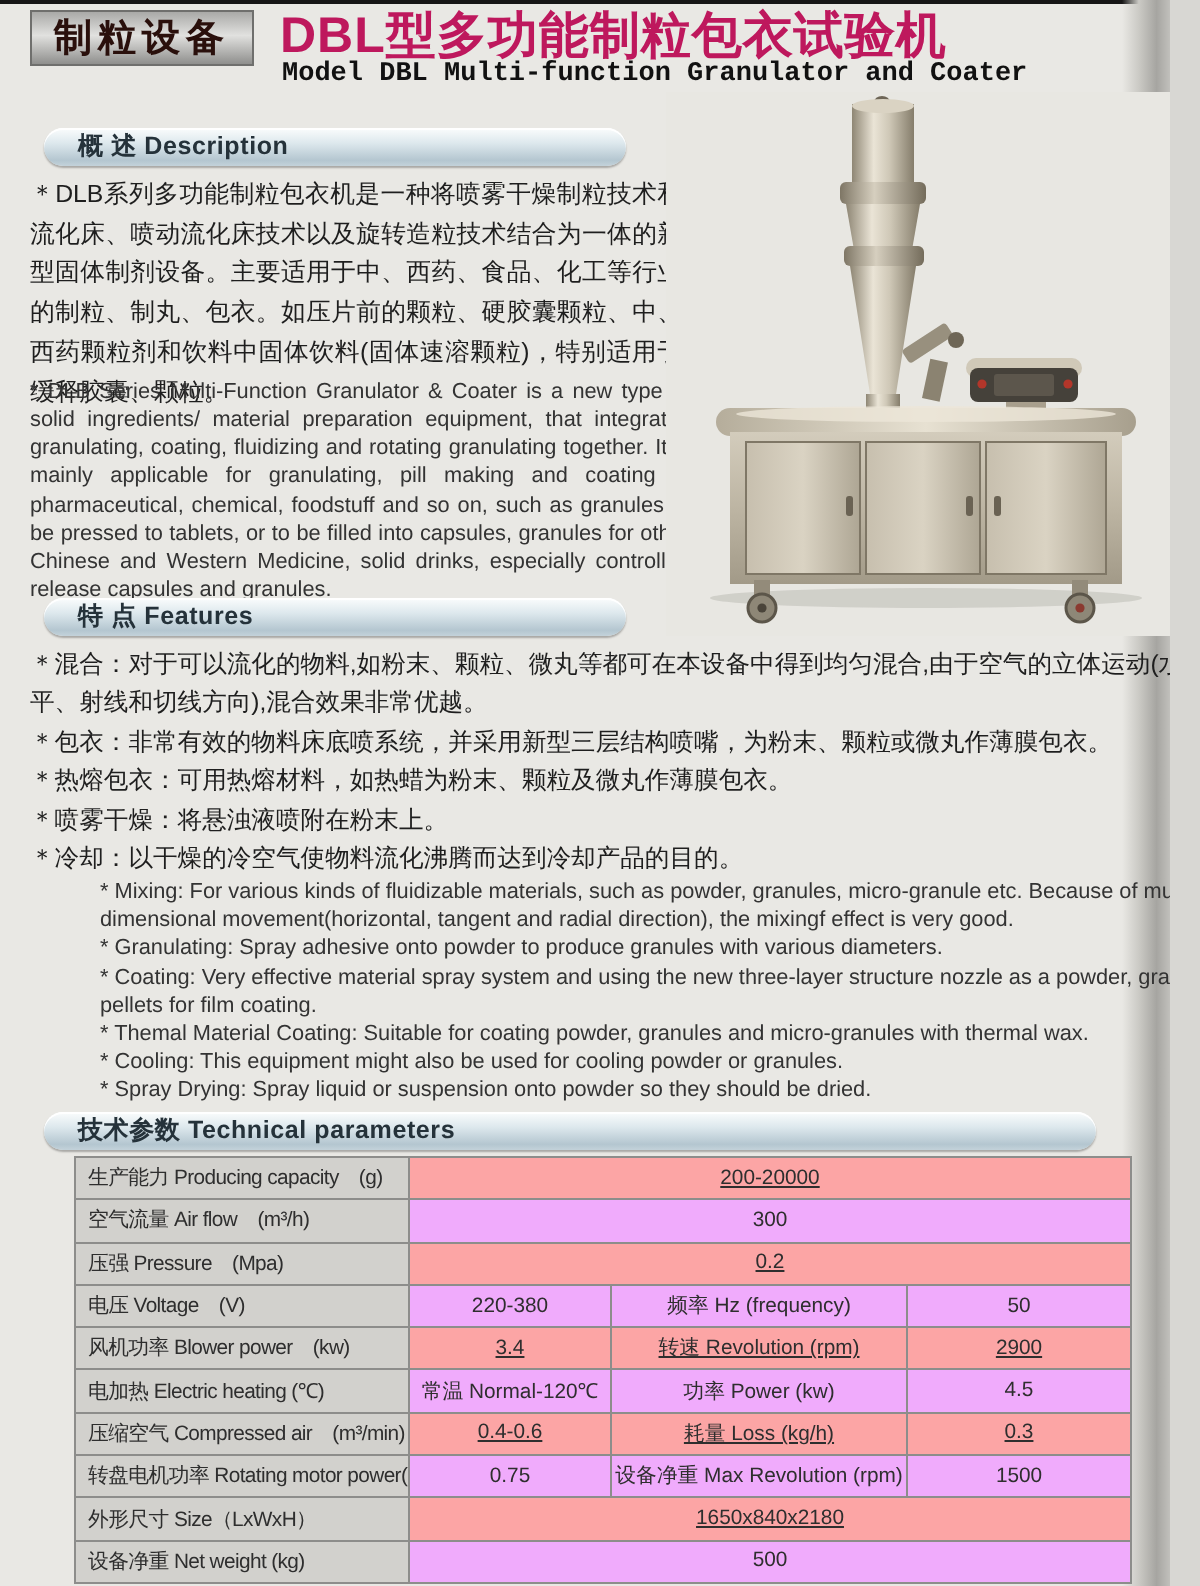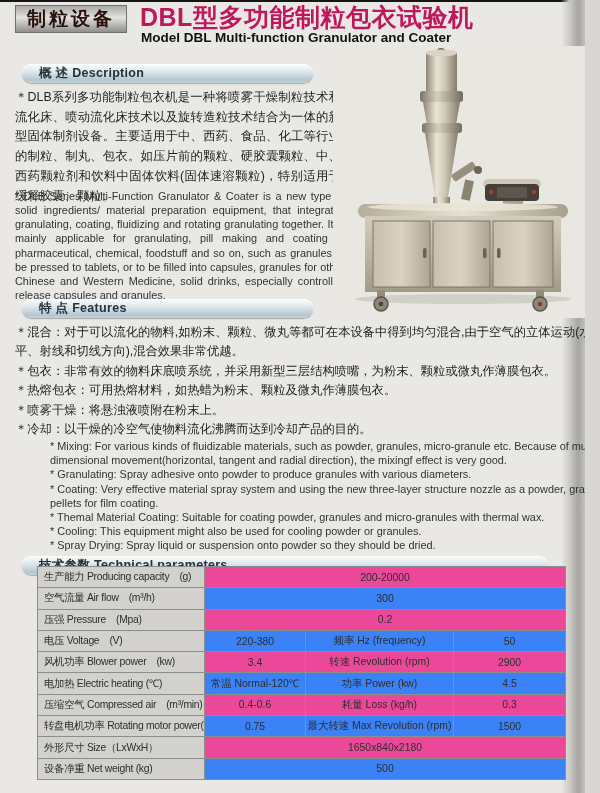--- a/index.html
+++ b/index.html
@@ -15,21 +15,21 @@
   }
   
   .badge {
     position:absolute; left:15px; top:5px; width:112px; height:28px;
     background:linear-gradient(180deg,#a9a9a7 0%, #e1e1df 45%, #8f8f8d 100%);
     border:1px solid #6f6f6d; box-sizing:border-box;
     display:flex; align-items:center; justify-content:center;
     font-size:19px; font-weight:bold; color:#2a100c; letter-spacing:3px;
   }
   .title-cn { position:absolute; left:140px; top:1px; font-size:25px; font-weight:bold; color:#be185d; letter-spacing:0.5px; white-space:nowrap; }
-  .title-en { position:absolute; left:141px; top:30px; font-size:13.5px; font-weight:bold; color:#111; white-space:nowrap; }
+  .title-en { position:absolute; left:141px; top:30px; font-size:13.5px; font-weight:bold; color:#111; white-space:nowrap;font-family:Liberation Mono, monospace; }
   
   .pill {
     position:absolute; height:19px; border-radius:10px;
     background:linear-gradient(180deg, #fbfdfd 0%, #dde8ed 40%, #b4c6d0 85%, #c3d2da 100%);
     box-shadow:0 1px 1px rgba(0,0,0,0.28), inset 0 1px 0 #ffffff;
     display:flex; align-items:center; padding-left:17px; box-sizing:border-box;
     font-size:12.5px; font-weight:bold; color:#25323a; letter-spacing:0.3px;
   }
   #pill-desc { left:22px; top:64px;  width:291px; }
   #pill-feat { left:22px; top:299px; width:291px; }
@@ -39,37 +39,37 @@
   .desc-en { position:absolute; left:15px; top:189px; width:330px; font-size:10.9px; line-height:14.15px; color:#333; text-align:justify; }
   
   .feat-cn { position:absolute; left:15px; top:323px; width:578px; }
   .feat-cn .fi { font-size:12.3px; line-height:19.4px; color:#1e1e1e; }
   .feat-en { position:absolute; left:15px; top:439px; width:581px;margin-left:35px; }
   .feat-en .fi { font-size:10.9px; line-height:14.2px; color:#333; }
   
   .photo { position:absolute; left:333px; top:46px; width:260px; height:272px; }
   
   .ttable {
-    position:absolute; left:37px; top:566px; width:528px;
+    position:absolute; left:37px; top:578px; width:528px;
     border-top:1px solid #8d8d8b; border-left:1px solid #8d8d8b;
   }
   .tr { display:flex; height:21.3px; }
   .td {
     border-right:1px solid #8d8d8b; border-bottom:1px solid #8d8d8b;
     font-size:10.4px; color:#2e2e2e;
     display:flex; align-items:center; box-sizing:border-box;
     white-space:nowrap; overflow:hidden;
   }
   .td.lab  { width:167px; padding-left:6px; background:#d2d1cd; letter-spacing:-0.3px; }
   .td.v1   { width:101px; justify-content:center; }
   .td.l2   { width:148px; justify-content:center; }
   .td.v2   { flex:1; justify-content:center; }
   .td.spanv{ flex:1; justify-content:center; }
-  .tr.g .td:not(.lab) { background:#ec4899; }
-  .tr.w .td:not(.lab) { background:#3b82f6; }
+  .tr.g .td:not(.lab) { background:#fca5a5;text-decoration:underline; }
+  .tr.w .td:not(.lab) { background:#f0abfc; }
 </style>
 </head>
 <body>
 
 <div class="page">
   <div class="topline"></div>
   <div class="edge-r"></div>
 
   <div class="badge">制粒设备</div>
   <div class="title-cn">DBL型多功能制粒包衣试验机</div>
@@ -208,21 +208,21 @@
     </div>
     <div class="tr g">
       <div class="td lab">压缩空气 Compressed air　(m³/min)</div>
       <div class="td v1">0.4-0.6</div>
       <div class="td l2">耗量 Loss (kg/h)</div>
       <div class="td v2">0.3</div>
     </div>
     <div class="tr w">
       <div class="td lab">转盘电机功率 Rotating motor power(kw)</div>
       <div class="td v1">0.75</div>
-      <div class="td l2">最大转速 Max Revolution (rpm)</div>
+      <div class="td l2">设备净重 Max Revolution (rpm)</div>
       <div class="td v2">1500</div>
     </div>
     <div class="tr g">
       <div class="td lab">外形尺寸 Size（LxWxH）</div>
       <div class="td spanv">1650x840x2180</div>
     </div>
     <div class="tr w">
       <div class="td lab">设备净重 Net weight (kg)</div>
       <div class="td spanv">500</div>
     </div>

